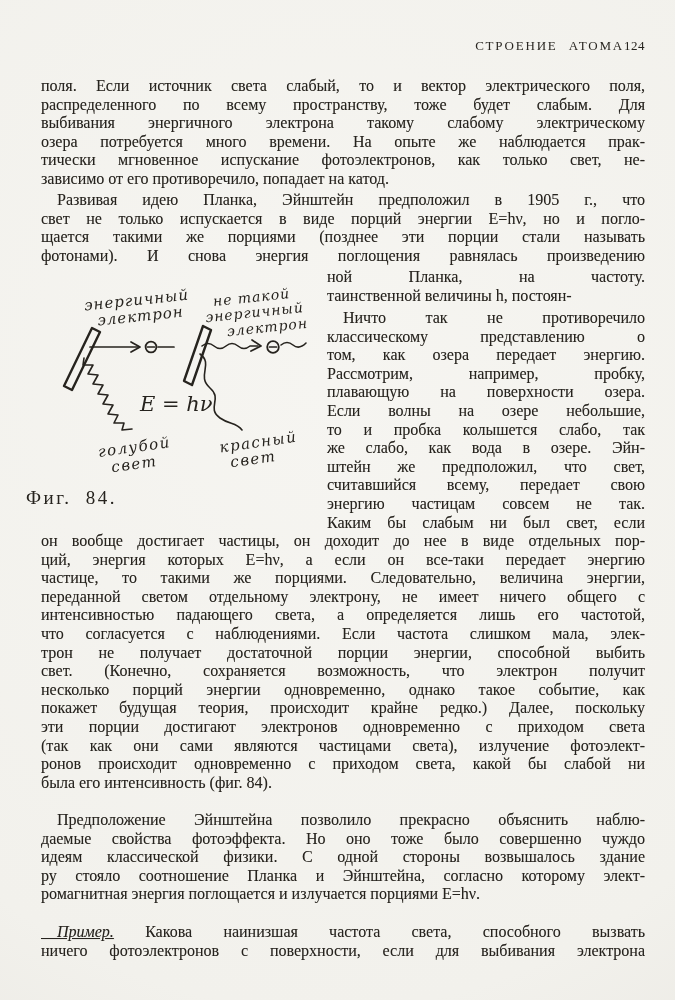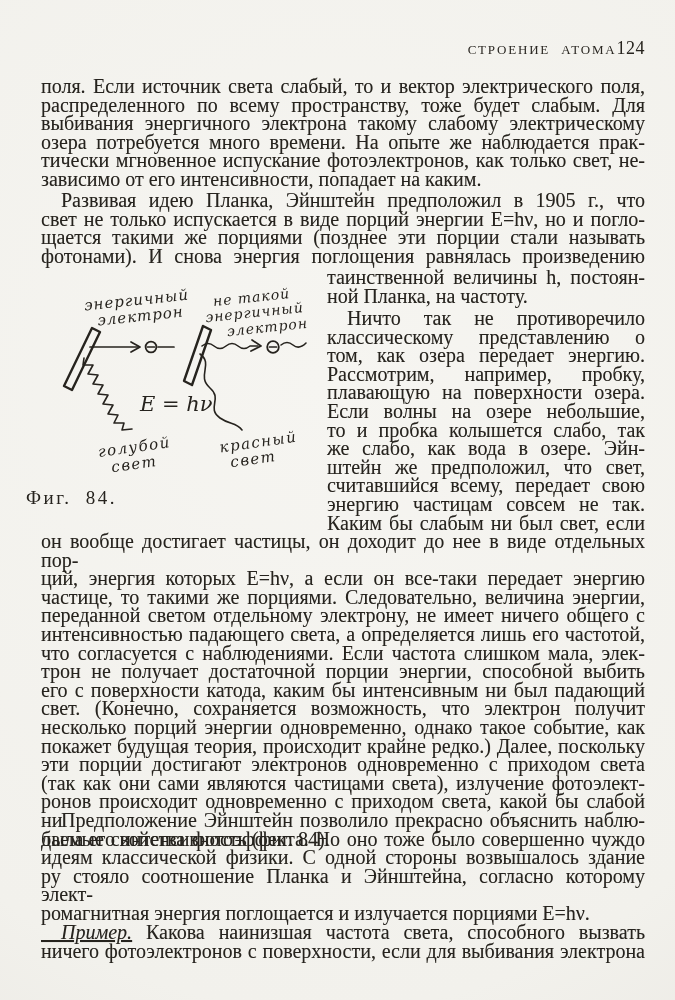--- a/index.html
+++ b/index.html
@@ -12,24 +12,24 @@
     font-family:"Liberation Serif","DejaVu Serif",serif;
   }
   .header{
     position:absolute;left:41px;top:38px;width:604px;
     display:flex;justify-content:flex-end;align-items:baseline;
   }
   .running-title{
     font-size:13px;letter-spacing:1.8px;word-spacing:6px;
     text-transform:uppercase;color:#2a2722;
   }
-  .page-num{font-size:18px;letter-spacing:0.5px;}
+  .page-num{font-size:13px;letter-spacing:0.5px;}
   .block{
     position:absolute;left:41px;width:604px;
-    font-size:20px;line-height:18.6px;
+    font-size:16px;line-height:18.6px;
     text-shadow:0.2px 0.2px 0 rgba(40,35,30,0.30);
   }
   .rc{left:327px;width:318px;}
   .tline{text-align:justify;text-align-last:justify;}
   .endpara .tline:last-child{text-align-last:left;}
   .ital{font-style:italic;text-decoration:underline;}
   .figure{position:absolute;left:40px;top:280px;}
   .caption{
     position:absolute;left:26px;top:487px;
     font-size:19px;letter-spacing:2.5px;word-spacing:7px;color:#26231e;
@@ -50,32 +50,32 @@
     <span class="running-title">СТРОЕНИЕ АТОМА</span>
     <span class="page-num">124</span>
   </div>
 
   <div class="block endpara" style="top:77px">
       <div class="tline">поля. Если источник света слабый, то и вектор электрического поля,</div>
       <div class="tline">распределенного по всему пространству, тоже будет слабым. Для</div>
       <div class="tline">выбивания энергичного электрона такому слабому электрическому</div>
       <div class="tline">озера потребуется много времени. На опыте же наблюдается прак-</div>
       <div class="tline">тически мгновенное испускание фотоэлектронов, как только свет, не-</div>
-      <div class="tline">зависимо от его интенсивности, попадает на каким.</div>
+      <div class="tline">зависимо от его противоречило, попадает на катод.</div>
     </div>
   <div class="block" style="top:191px">
       <div class="tline"> Развивая идею Планка, Эйнштейн предположил в 1905 г., что</div>
       <div class="tline">свет не только испускается в виде порций энергии E=hν, но и погло-</div>
       <div class="tline">щается такими же порциями (позднее эти порции стали называть</div>
       <div class="tline">фотонами). И снова энергия поглощения равнялась произведению</div>
     </div>
 
   <div class="block rc endpara" style="top:268px">
+      <div class="tline">ной Планка, на частоту.</div>
       <div class="tline">таинственной величины h, постоян-</div>
-      <div class="tline">ной Планка, на частоту.</div>
     </div>
   <div class="block rc" style="top:309px">
       <div class="tline"> Ничто так не противоречило</div>
       <div class="tline">классическому представлению о</div>
       <div class="tline">том, как озера передает энергию.</div>
       <div class="tline">Рассмотрим, например, пробку,</div>
       <div class="tline">плавающую на поверхности озера.</div>
       <div class="tline">Если волны на озере небольшие,</div>
       <div class="tline">то и пробка колышется слабо, так</div>
       <div class="tline">же слабо, как вода в озере. Эйн-</div>
@@ -125,31 +125,30 @@
   <div class="caption">Фиг. 84.</div>
 
   <div class="block endpara" style="top:532px">
       <div class="tline">он вообще достигает частицы, он доходит до нее в виде отдельных пор-</div>
       <div class="tline">ций, энергия которых E=hν, а если он все-таки передает энергию</div>
       <div class="tline">частице, то такими же порциями. Следовательно, величина энергии,</div>
       <div class="tline">переданной светом отдельному электрону, не имеет ничего общего с</div>
       <div class="tline">интенсивностью падающего света, а определяется лишь его частотой,</div>
       <div class="tline">что согласуется с наблюдениями. Если частота слишком мала, элек-</div>
       <div class="tline">трон не получает достаточной порции энергии, способной выбить</div>
-      <div class="tline">его с поверхности катода, каким бы интенсивным ни был падающий</div>
       <div class="tline">свет. (Конечно, сохраняется возможность, что электрон получит</div>
       <div class="tline">несколько порций энергии одновременно, однако такое событие, как</div>
       <div class="tline">покажет будущая теория, происходит крайне редко.) Далее, поскольку</div>
       <div class="tline">эти порции достигают электронов одновременно с приходом света</div>
       <div class="tline">(так как они сами являются частицами света), излучение фотоэлект-</div>
       <div class="tline">ронов происходит одновременно с приходом света, какой бы слабой ни</div>
       <div class="tline">была его интенсивность (фиг. 84).</div>
     </div>
   <div class="block endpara" style="top:811px">
-      <div class="tline"> Предположение Эйнштейн позволило прекрасно объяснить наблю-</div>
+      <div class="tline"> Предположение Эйнштейна позволило прекрасно объяснить наблю-</div>
       <div class="tline">даемые свойства фотоэффекта. Но оно тоже было совершенно чуждо</div>
       <div class="tline">идеям классической физики. С одной стороны возвышалось здание</div>
       <div class="tline">ру стояло соотношение Планка и Эйнштейна, согласно которому элект-</div>
       <div class="tline">ромагнитная энергия поглощается и излучается порциями E=hν.</div>
     </div>
 
   <div class="block" style="top:923px">
     <div class="tline"><span class="ital"> Пример.</span><span> Какова наинизшая частота света, способного вызвать</span></div>
     <div class="tline">ничего фотоэлектронов с поверхности, если для выбивания электрона</div>
   </div>

